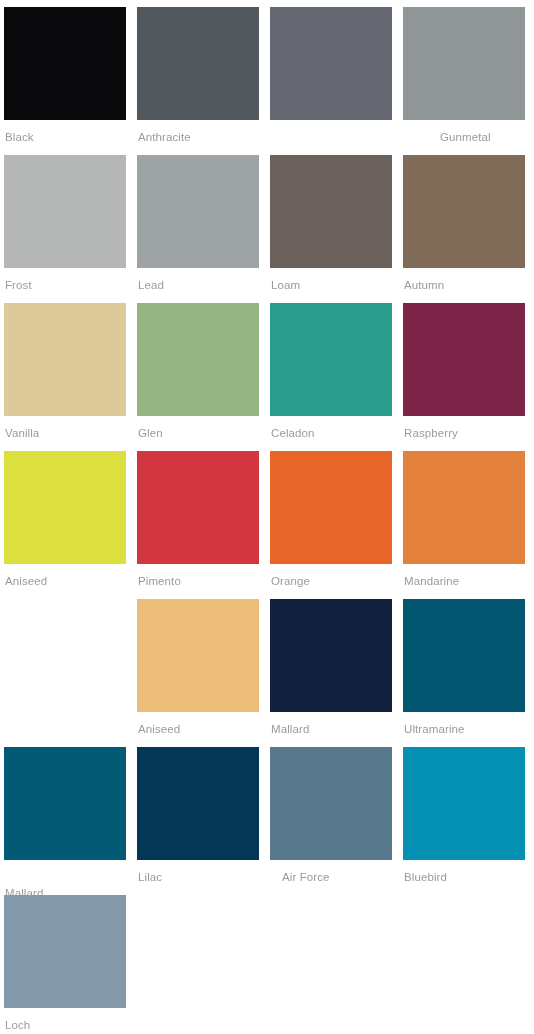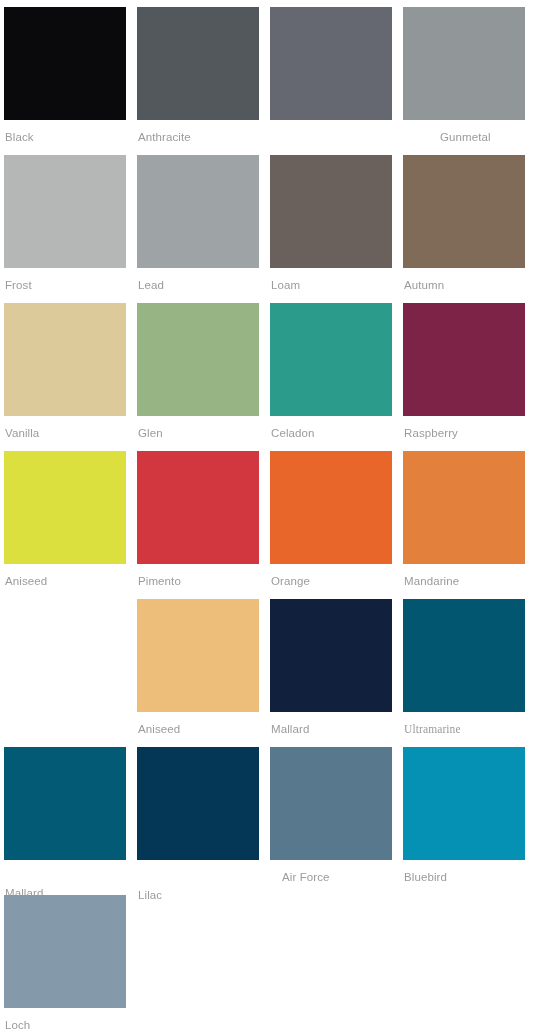--- a/index.html
+++ b/index.html
@@ -125,29 +125,29 @@
     <div class="swatch-cell">
       <div class="swatch-chip" style="background-color: rgb(237, 190, 121);"></div>
       <span class="swatch-label" style="color: rgb(155, 155, 158);">Aniseed</span>
     </div>
     <div class="swatch-cell">
       <div class="swatch-chip" style="background-color: rgb(17, 33, 61);"></div>
       <span class="swatch-label" style="color: rgb(155, 155, 158);">Mallard</span>
     </div>
     <div class="swatch-cell">
       <div class="swatch-chip" style="background-color: rgb(3, 86, 111);"></div>
-      <span class="swatch-label" style="color: rgb(155, 155, 158); font-family: Liberation Serif, serif;">Ultramarine</span>
+      <span class="swatch-label" style="color: rgb(155, 155, 158);">Ultramarine</span>
     </div>
     <div class="swatch-cell">
       <div class="swatch-chip" style="background-color: rgb(2, 90, 116);"></div>
       <span class="swatch-label" style="color: rgb(155, 155, 158); margin-top: 16px;">Mallard</span>
     </div>
     <div class="swatch-cell">
       <div class="swatch-chip" style="background-color: rgb(4, 54, 86);"></div>
-      <span class="swatch-label" style="color: rgb(155, 155, 158); margin-top: 18px;">Lilac</span>
+      <span class="swatch-label" style="color: rgb(155, 155, 158);">Lilac</span>
     </div>
     <div class="swatch-cell">
       <div class="swatch-chip" style="background-color: rgb(88, 120, 142);"></div>
       <span class="swatch-label" style="color: rgb(155, 155, 158); margin-left: 11px;">Air Force</span>
     </div>
     <div class="swatch-cell">
       <div class="swatch-chip" style="background-color: rgb(5, 145, 180);"></div>
       <span class="swatch-label" style="color: rgb(155, 155, 158);">Bluebird</span>
     </div>
     <div class="swatch-cell">

